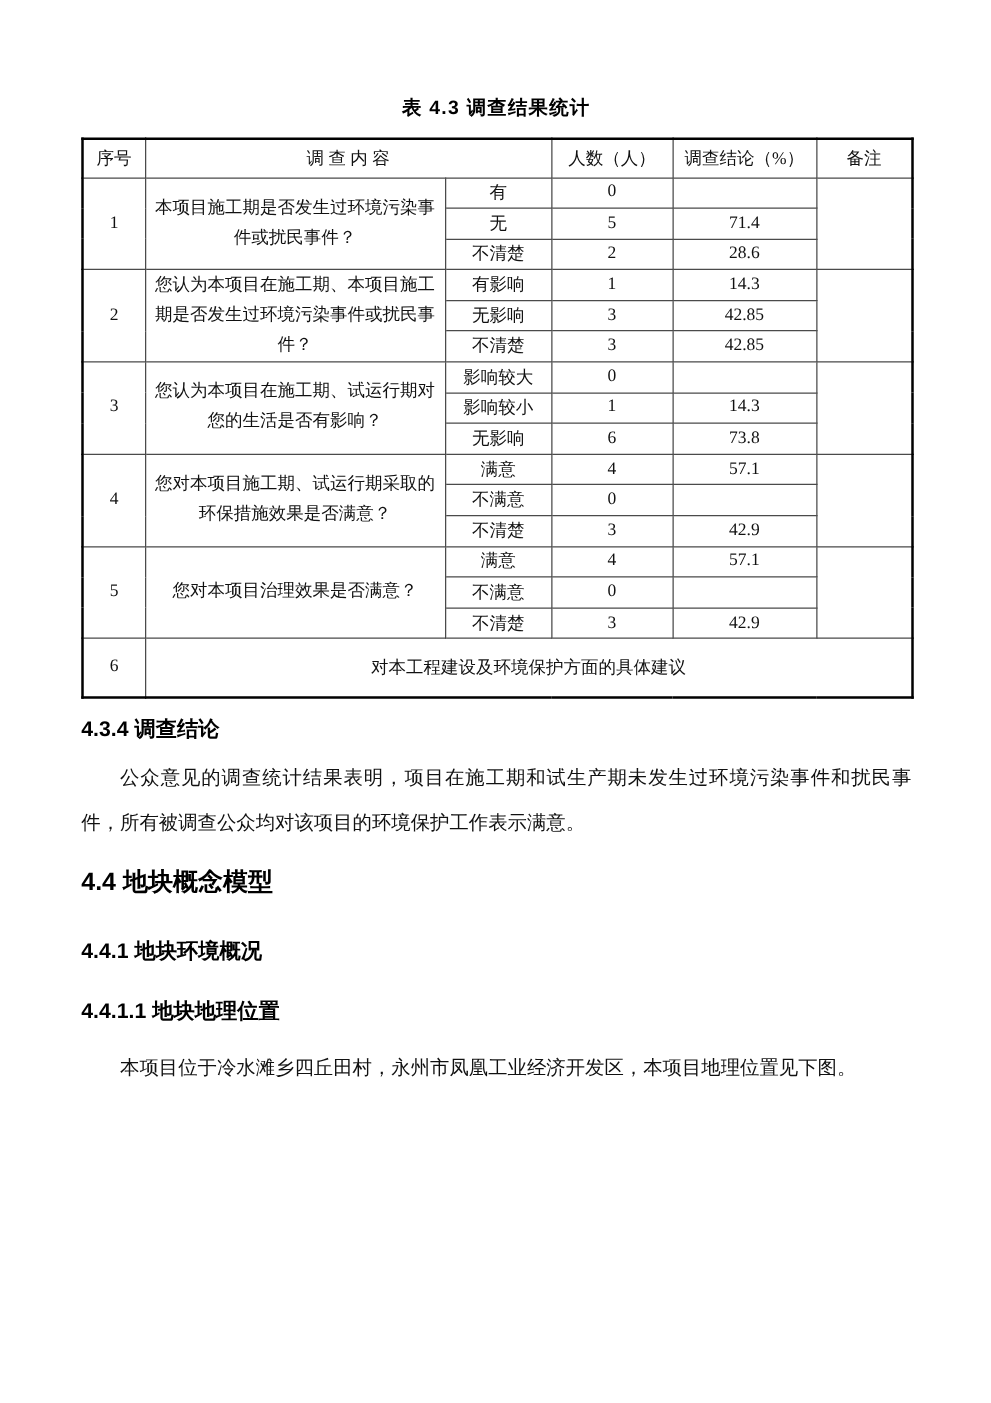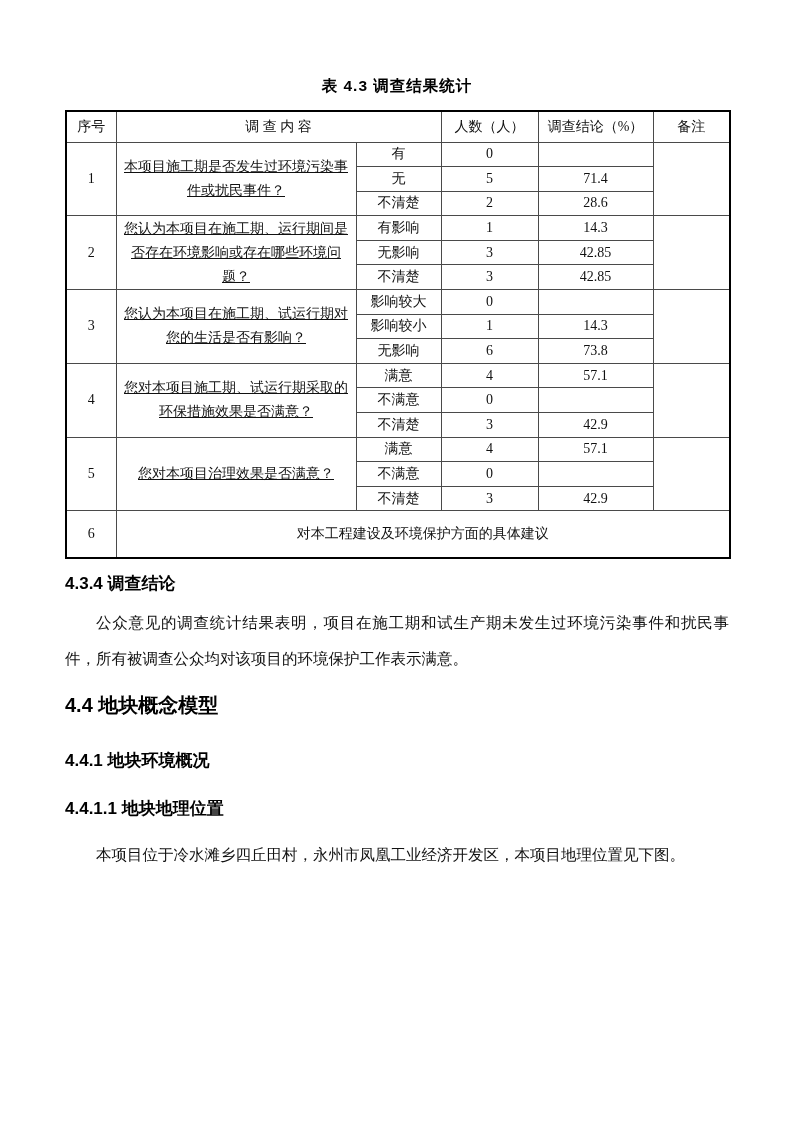--- a/index.html
+++ b/index.html
@@ -35,21 +35,21 @@
     vertical-align: middle;
     padding: 0 4px;
     font-size: 14px;
     font-weight: 400;
     overflow: hidden;
   }
   tr.header-row { height: 31px; }
   tr.data-row { height: 24.6px; }
   tr.last-row { height: 47px; }
   tr.group-start td { border-top: 1.8px solid #111; }
-  td.q-cell { line-height: 24px; padding: 0 10px; text-decoration: underline; }
+  td.q-cell { line-height: 24px; padding: 0 10px; }
   td.suggestion-cell { vertical-align: top; padding-top: 3px; }
   .h-sub {
     margin: 13px 0 0 0;
     font-family: "Liberation Sans", "DejaVu Sans", sans-serif;
     font-weight: 700;
     font-size: 17px;
     color: #000;
   }
   .h-main {
     margin: 15px 0 0 0;
@@ -118,21 +118,21 @@
       <td>71.4</td>
     </tr>
     <tr class="data-row">
       <td>不清楚</td>
       <td>2</td>
       <td>28.6</td>
     </tr>
 
     <tr class="data-row group-start">
       <td rowspan="3">2</td>
-      <td rowspan="3" class="q-cell">您认为本项目在施工期、运行期间是否存在环境影响或存在哪些环境问题？</td>
+      <td rowspan="3" class="q-cell">您认为本项目在施工期、本项目施工期是否发生过环境污染事件或扰民事件？</td>
       <td>有影响</td>
       <td>1</td>
       <td>14.3</td>
       <td rowspan="3"></td>
     </tr>
     <tr class="data-row">
       <td>无影响</td>
       <td>3</td>
       <td>42.85</td>
     </tr>

